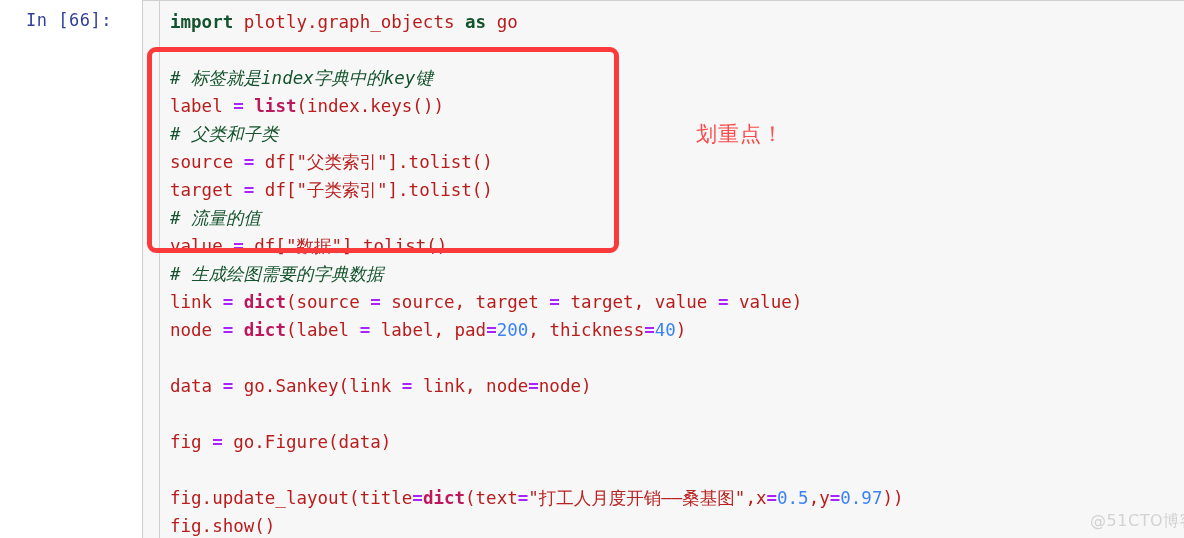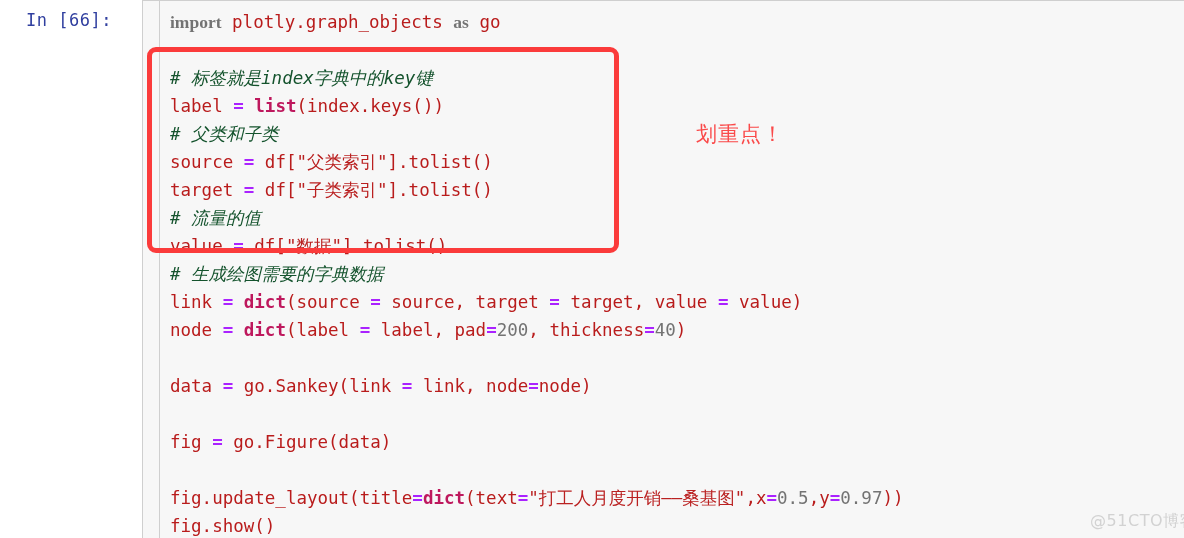--- a/index.html
+++ b/index.html
@@ -84,25 +84,25 @@
     font-family: "DejaVu Sans Mono", "Liberation Mono", monospace;
     font-size: 17.5px;
     line-height: 28px;
     color: #202020;
     white-space: pre;
     letter-spacing: 0px;
   }
   .code .ln { display: block; height: 28px; }
   .code .ln.blank { color: transparent; }
 
-  .kw  { color: #737373; font-weight: bold; font-family: Liberation Serif, serif; }
+  .kw  { color: #14532d; font-weight: bold; }
   .bif { color: #be185d; font-weight: bold; }
   .op  { color: #AA22FF; font-weight: bold; }
   .str { color: #BA2121; }
-  .num { color: #737373; }
+  .num { color: #3b82f6; }
   .cmt { color: #14532d; font-style: italic; }
   .pln { color: #b91c1c; }
 
   
   .highlight-box {
     position: absolute;
     left: 135px;
     top: 47px;
     width: 472px;
     height: 206px;

